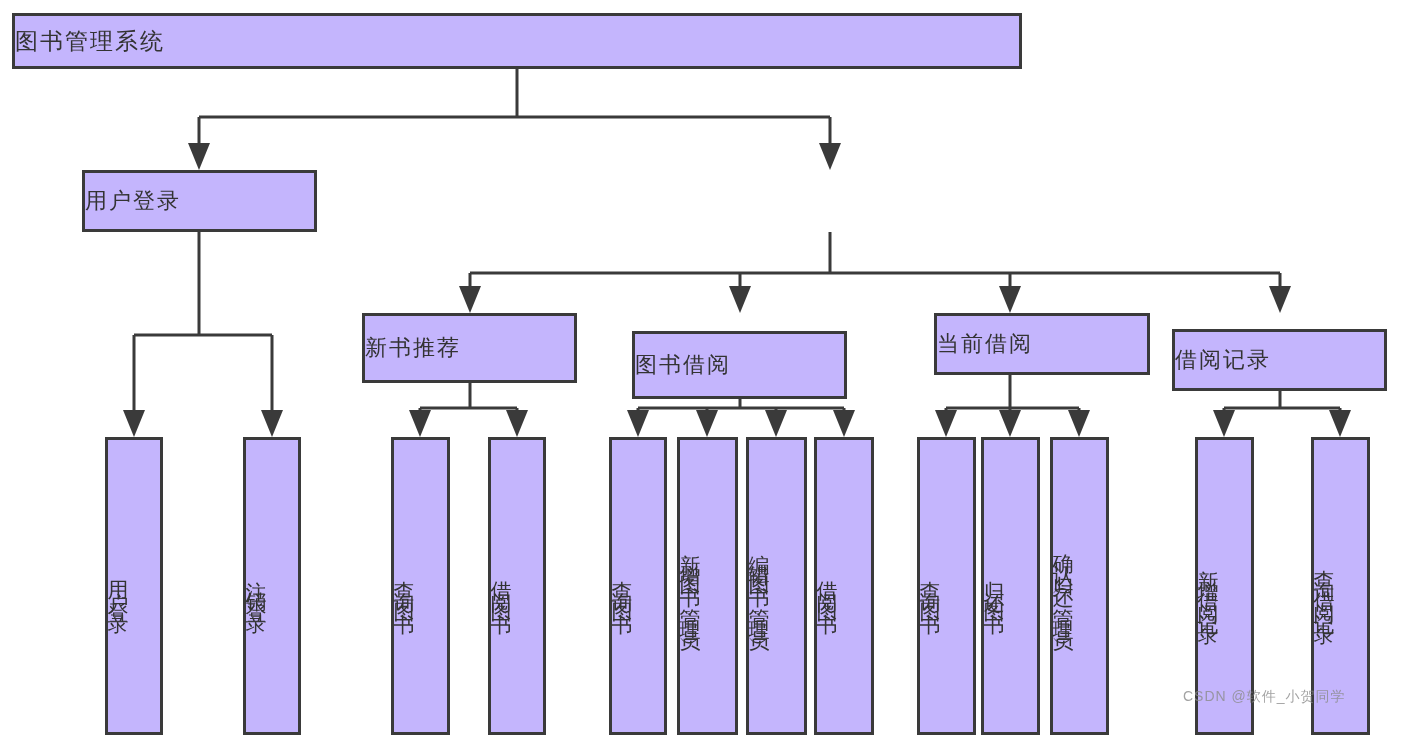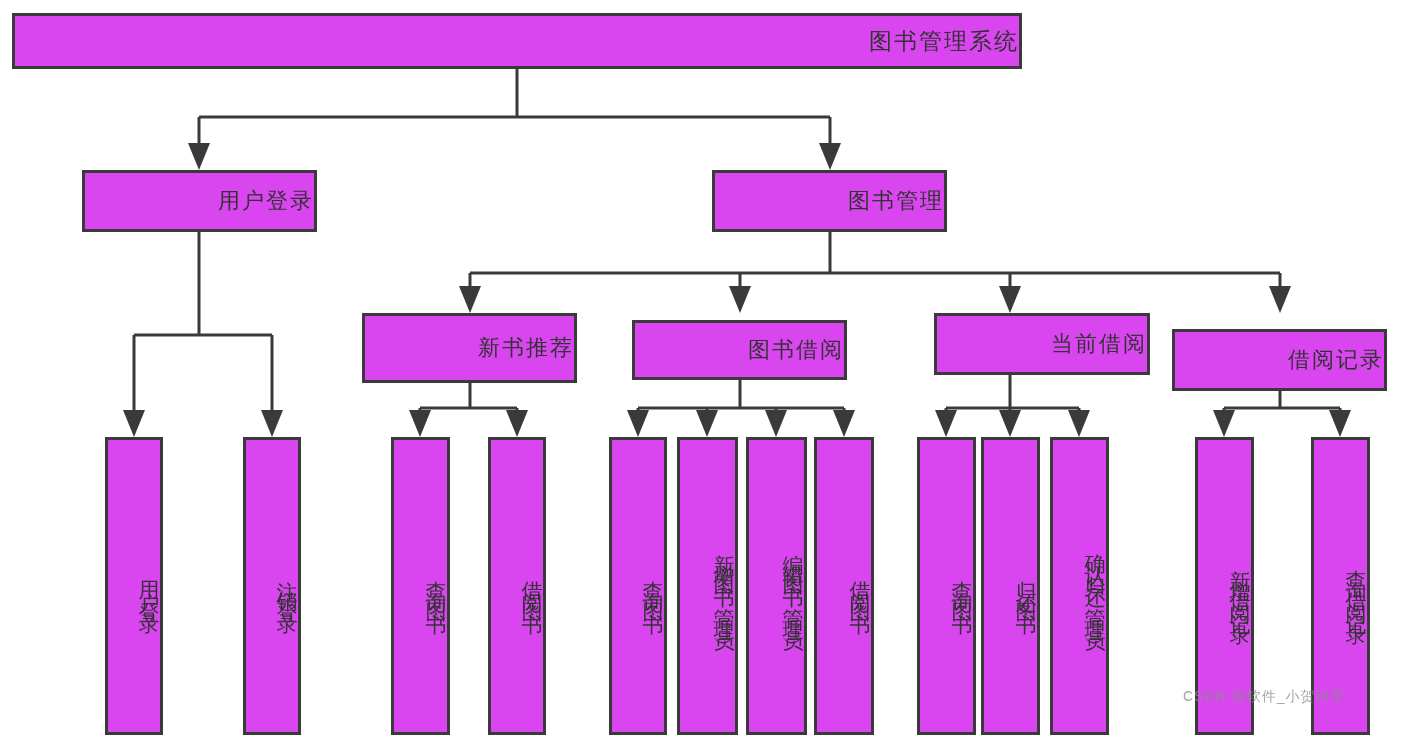--- a/index.html
+++ b/index.html
@@ -17,24 +17,24 @@
     position: absolute;
     left: 0; top: 0;
     width: 1405px; height: 747px;
     pointer-events: none;
   }
 
   .box {
     position: absolute;
     box-sizing: border-box;
     border: 3px solid #3a3a3a;
-    background: #d946ef;
+    background: #c4b5fd;
     display: flex;
     align-items: center;
-    justify-content: flex-end;
+    justify-content: flex-start;
     text-align: center;
   }
 
   .hlabel {
     font-size: 22px;
     letter-spacing: 2px;
     color: #333333;
     white-space: nowrap;
   }
 
@@ -105,28 +105,25 @@
     </g>
   </svg>
 
   <div class="box" style="left:12px; top:13px; width:1010px; height:56px;">
     <span class="hlabel root-label">图书管理系统</span>
   </div>
 
   <div class="box" style="left:82px; top:170px; width:235px; height:62px;">
     <span class="hlabel">用户登录</span>
   </div>
-  <div class="box" style="left:712px; top:170px; width:235px; height:62px;">
-    <span class="hlabel">图书管理</span>
-  </div>
 
   <div class="box" style="left:362px; top:313px; width:215px; height:70px;">
     <span class="hlabel">新书推荐</span>
   </div>
-  <div class="box" style="left:632px; top:320px; width:215px; height:60px;">
+  <div class="box" style="left:632px; top:331px; width:215px; height:68px;">
     <span class="hlabel">图书借阅</span>
   </div>
   <div class="box" style="left:902px; top:313px; width:216px; height:62px;margin-left:32px;">
     <span class="hlabel">当前借阅</span>
   </div>
   <div class="box" style="left:1172px; top:329px; width:215px; height:62px;">
     <span class="hlabel">借阅记录</span>
   </div>
 
   <div class="box" style="left:105px; top:437px; width:58px; height:298px;">

